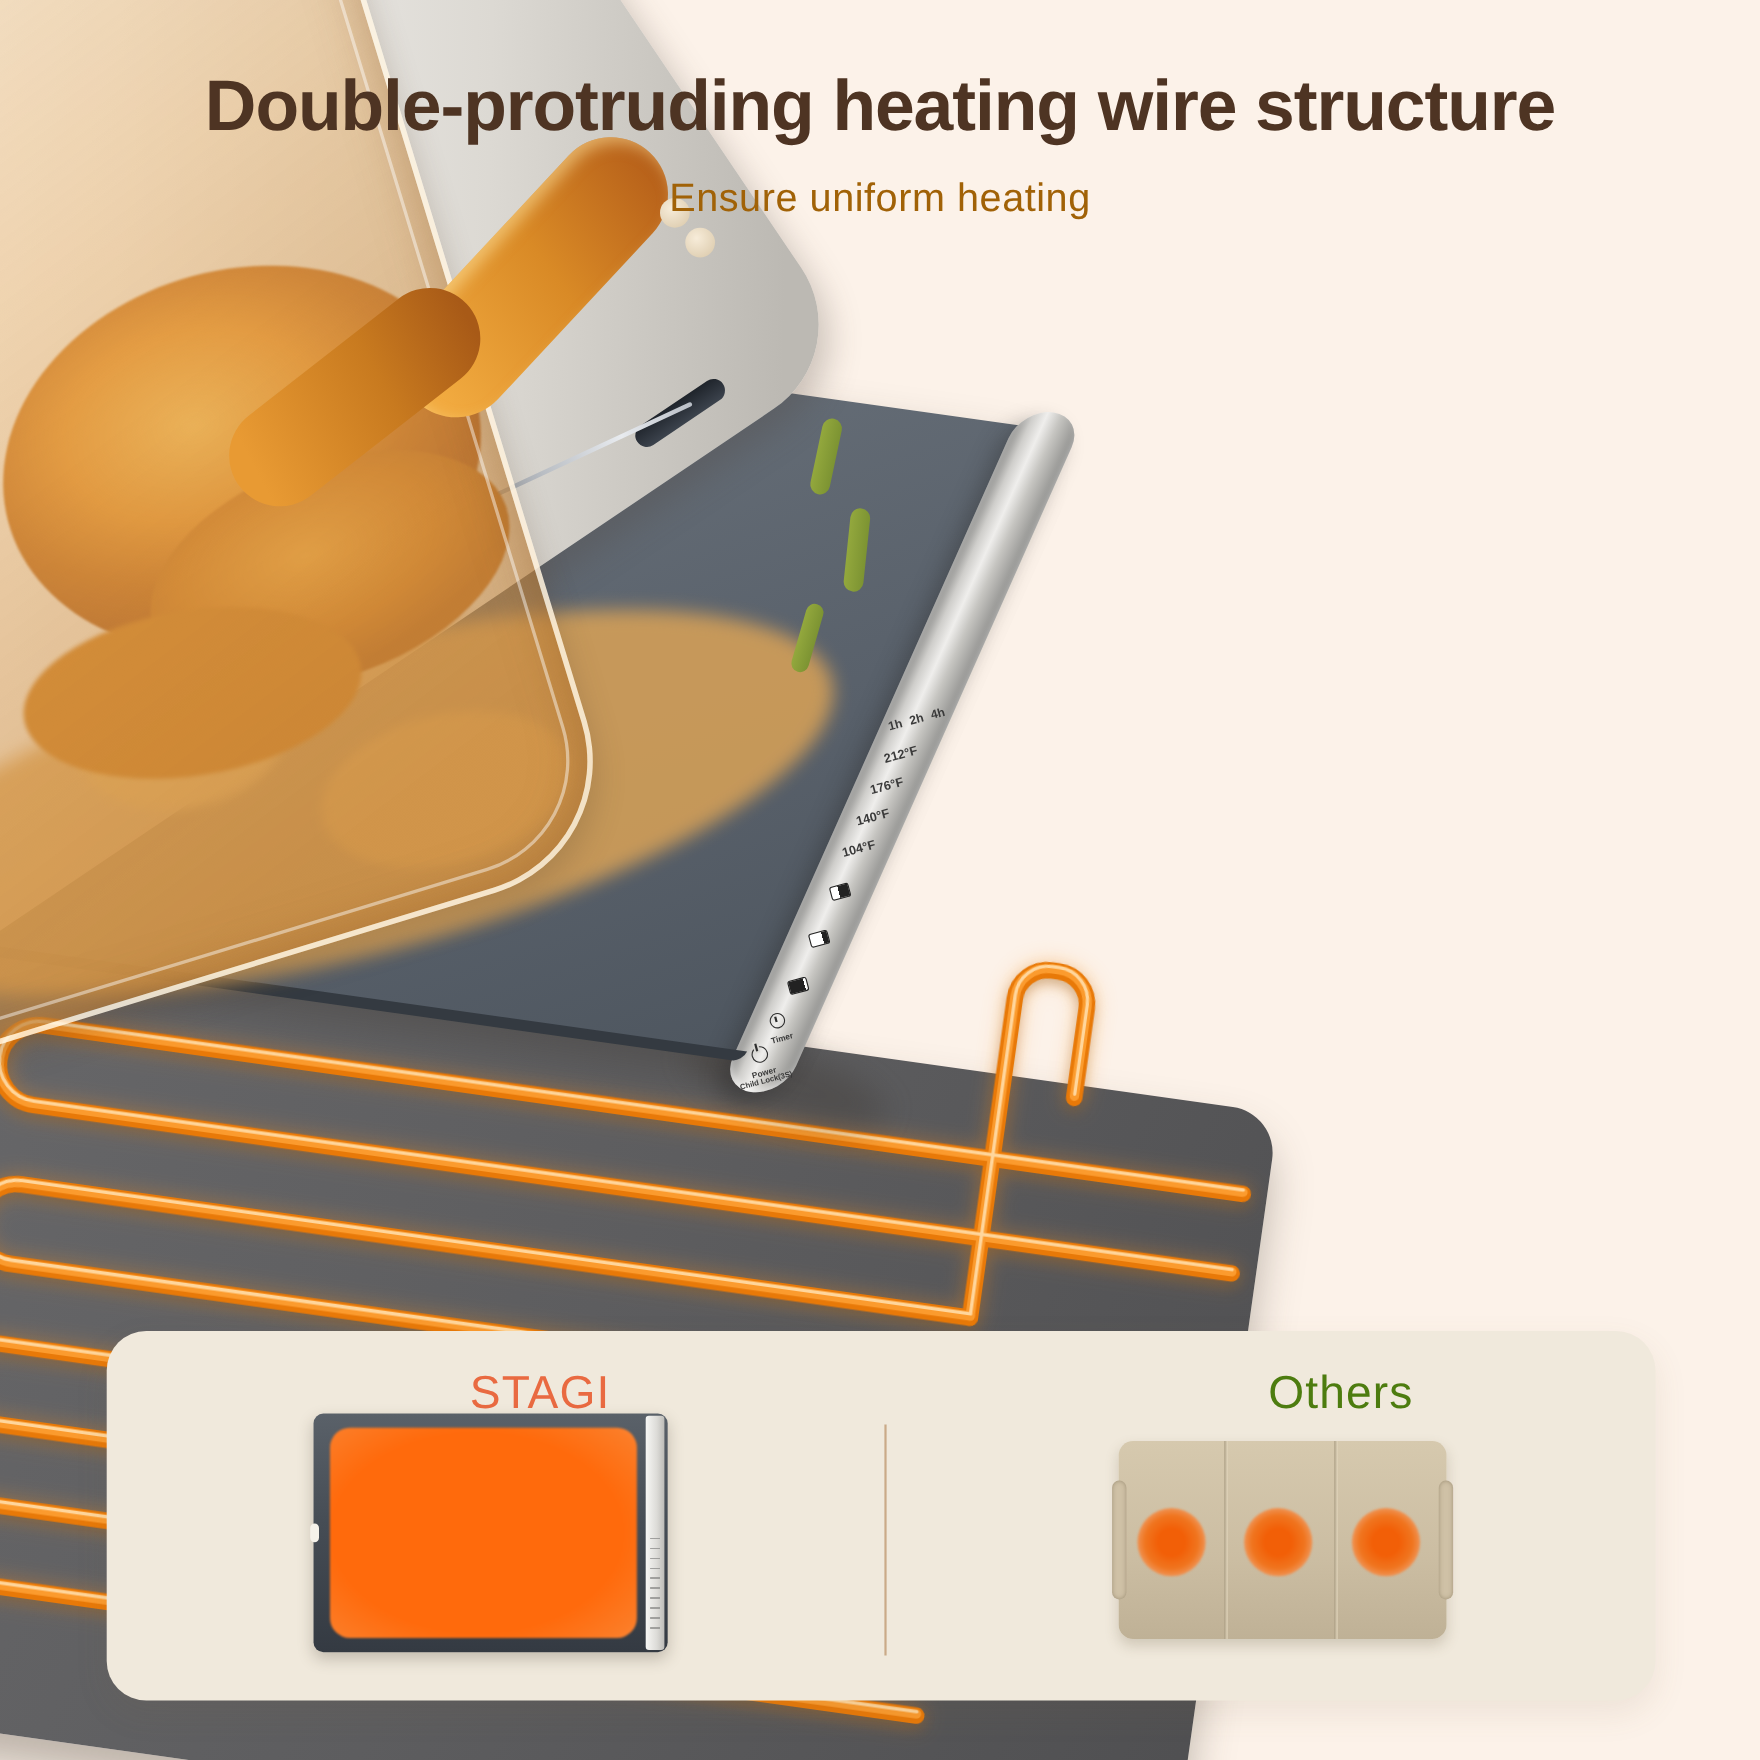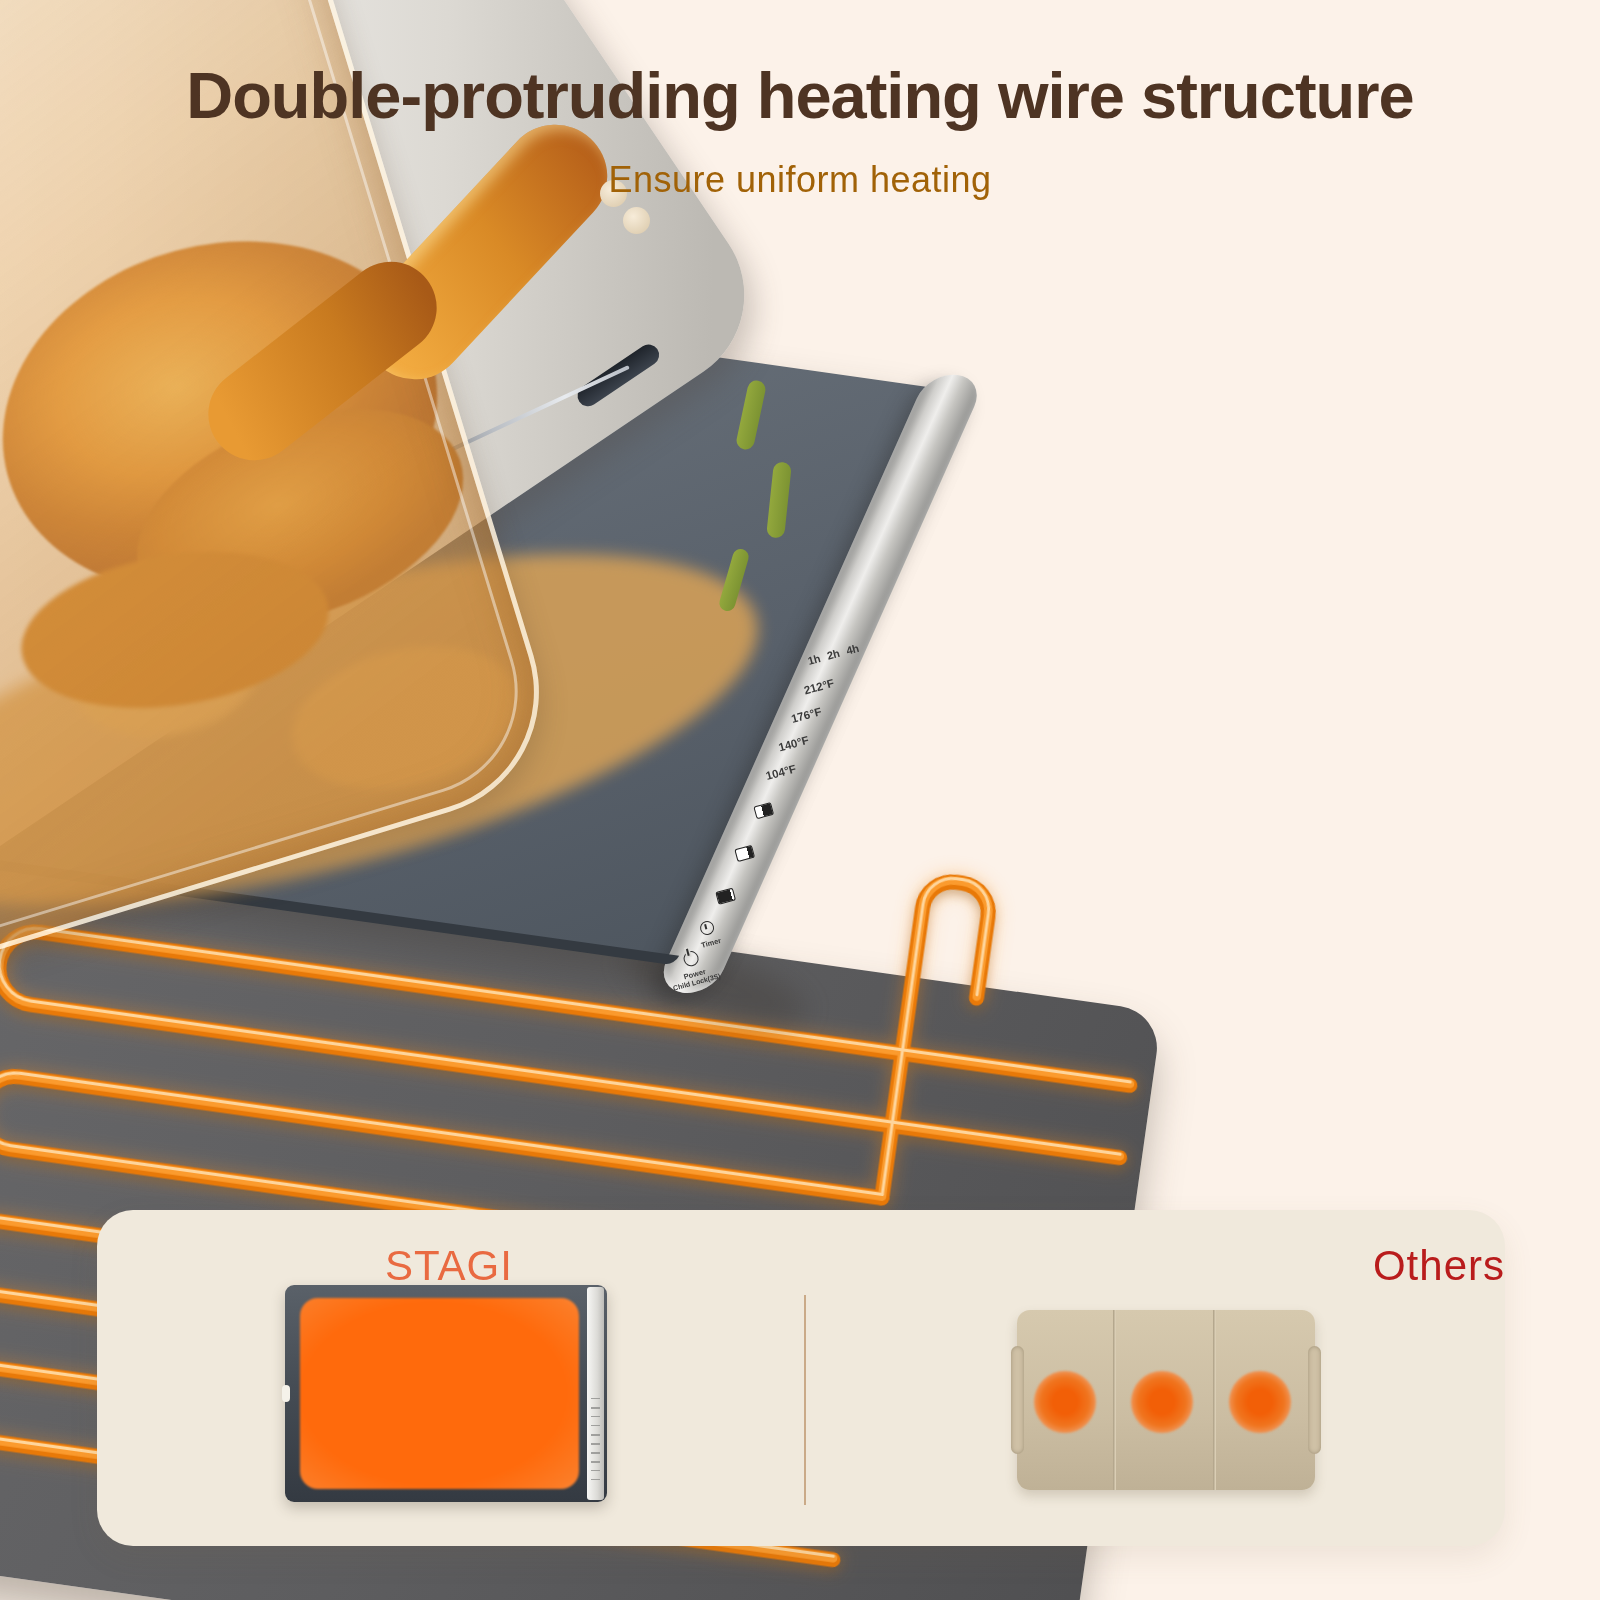--- a/index.html
+++ b/index.html
@@ -95,23 +95,23 @@
   .b3{left:726px;top:548px;width:16px;height:64px;transform:rotate(16deg);}
 
   .floor-shadow{left:-140px;top:1300px;width:560px;height:180px;border-radius:50%;
     background:rgba(75,62,50,.38);filter:blur(34px);}
   .tip-shadow{left:620px;top:955px;width:190px;height:60px;border-radius:50%;
     background:rgba(60,55,50,.35);filter:blur(14px);transform:rotate(18deg);}
 
   
   .card{left:97px;top:1210px;width:1408px;height:336px;border-radius:36px;background:#f0e9dc;
     box-shadow:0 12px 30px rgba(120,95,70,.10);z-index:10;}
-  .cmp-label{position:absolute;top:32px;width:704px;text-align:center;font-size:42px;font-weight:500;letter-spacing:1px;}
+  .cmp-label{position:absolute;top:32px;width:704px;text-align:center;font-size:42px;font-weight:500;letter-spacing:1px;margin-left:42px;}
   .lbl-stagi{left:0;color:#e96a41;}
-  .lbl-others{left:704px;color:#b91c1c;text-align:right;}
+  .lbl-others{left:728px;color:#4d7c0f;}
   .divider{position:absolute;left:707px;top:85px;width:2px;height:210px;background:#c09a73;opacity:.8;}
 
   
   .thumb-stagi{position:absolute;left:188px;top:75px;width:322px;height:217px;border-radius:9px;
     background:linear-gradient(180deg,#5a6169 0%,#464d55 45%,#343a42 100%);
     box-shadow:0 6px 14px rgba(60,50,40,.25);}
   .thumb-heat{position:absolute;left:15px;top:13px;right:28px;bottom:13px;border-radius:18px;
     background:radial-gradient(95% 95% at 48% 50%,#ff6a0c 50%,#fc7c26 70%,#f99a55 86%,rgba(120,90,70,0) 100%);
     filter:blur(1px);}
   .thumb-strip{position:absolute;right:3px;top:2px;bottom:2px;width:17px;border-radius:3px;

